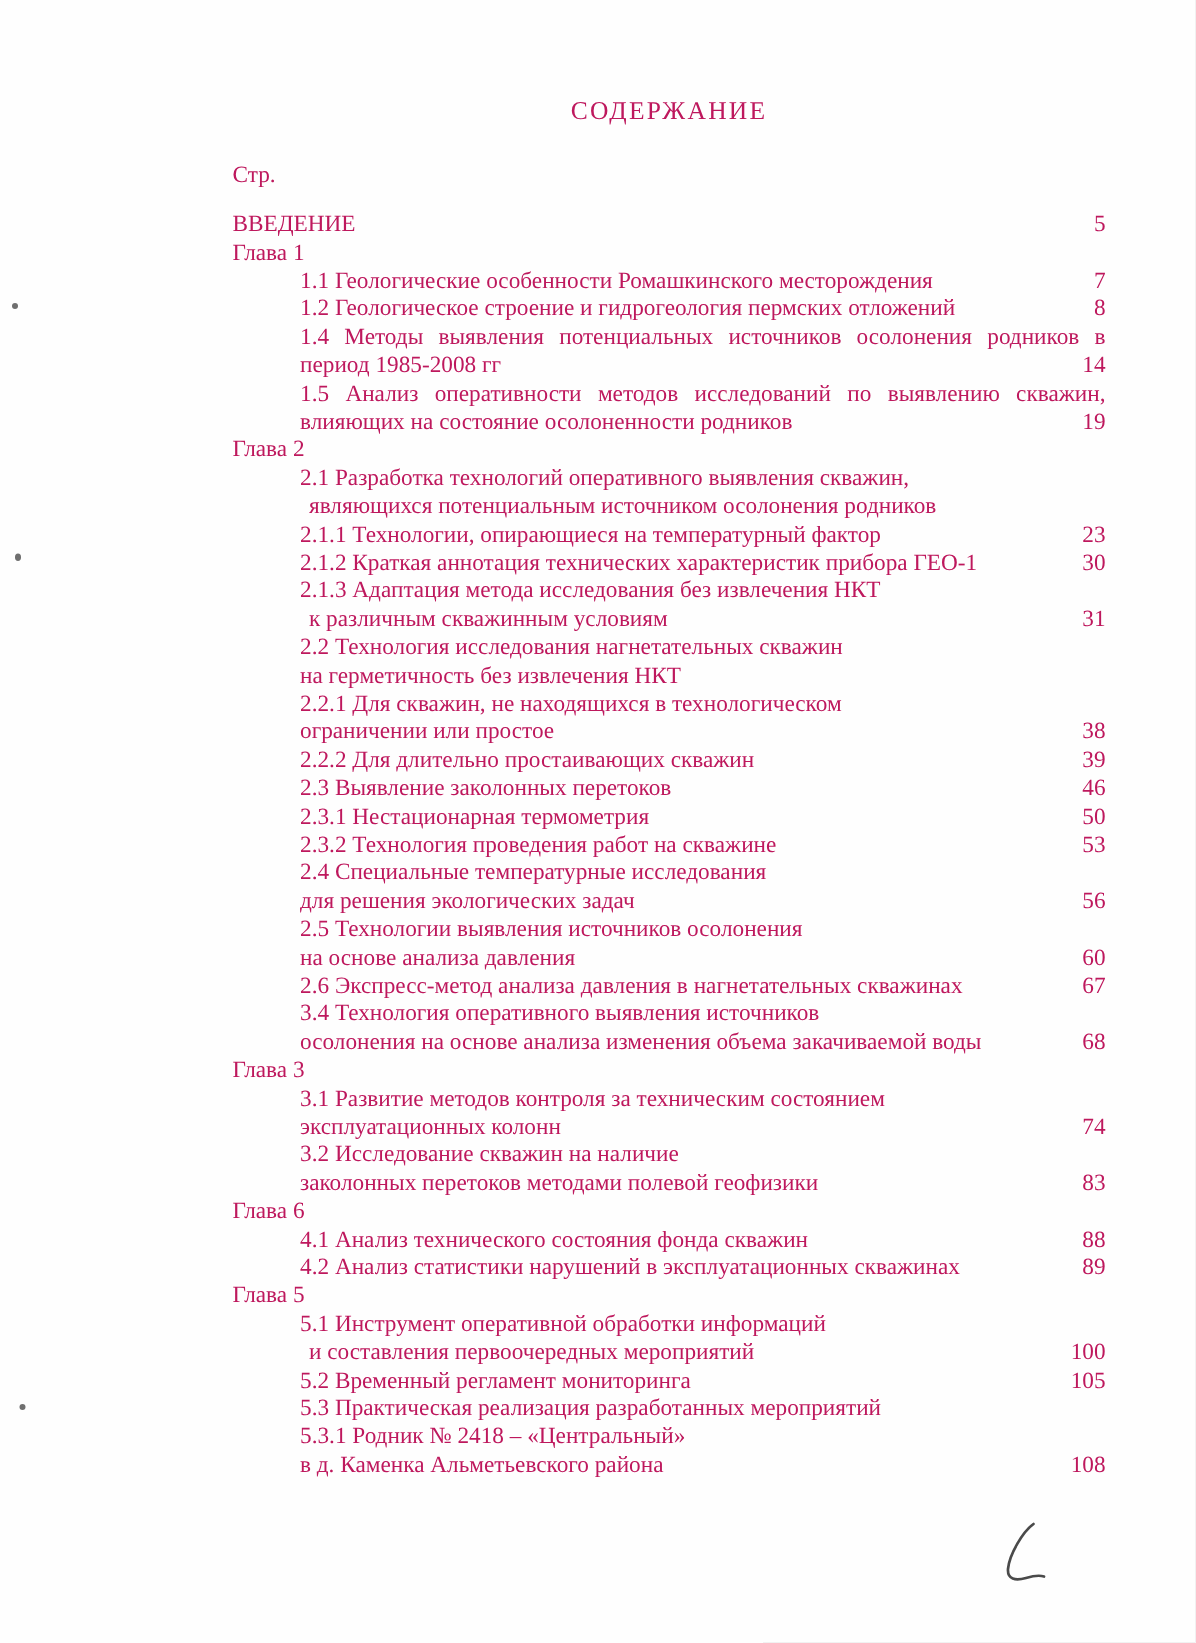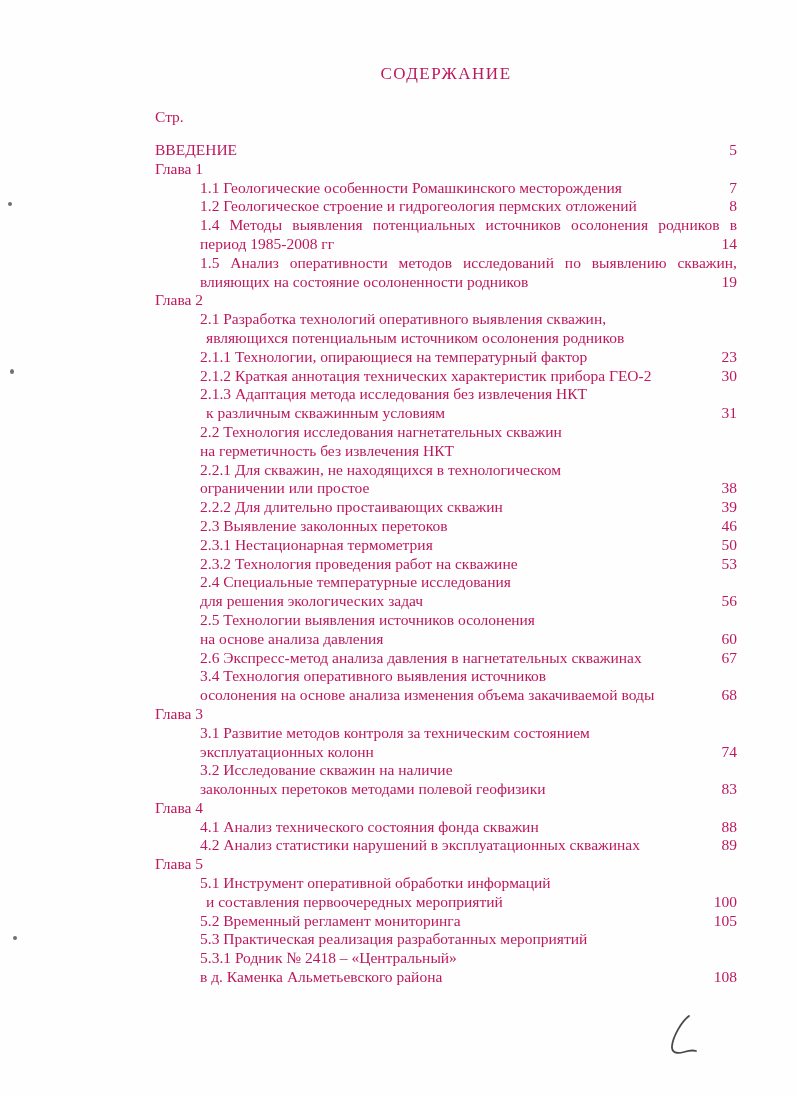--- a/index.html
+++ b/index.html
@@ -140,21 +140,21 @@
     <span class="toc-text indent-2">являющихся потенциальным источником осолонения родников</span>
     <span class="toc-page"></span>
   </div>
 
   <div class="toc-line">
     <span class="toc-text indent-1">2.1.1 Технологии, опирающиеся на температурный фактор</span>
     <span class="toc-page">23</span>
   </div>
 
   <div class="toc-line">
-    <span class="toc-text indent-1">2.1.2 Краткая аннотация технических характеристик прибора ГЕО-2</span>
+    <span class="toc-text indent-1">2.1.2 Краткая аннотация технических характеристик прибора ГЕО-1</span>
     <span class="toc-page">30</span>
   </div>
 
   <div class="toc-line">
     <span class="toc-text indent-1">2.1.3 Адаптация метода исследования без извлечения НКТ</span>
     <span class="toc-page"></span>
   </div>
 
   <div class="toc-line">
     <span class="toc-text indent-2">к различным скважинным условиям</span>
@@ -255,21 +255,21 @@
     <span class="toc-text indent-1">3.2 Исследование скважин на наличие</span>
     <span class="toc-page"></span>
   </div>
 
   <div class="toc-line">
     <span class="toc-text indent-1">заколонных перетоков методами полевой геофизики</span>
     <span class="toc-page">83</span>
   </div>
 
   <div class="toc-line">
-    <span class="toc-text indent-0">Глава 4</span>
+    <span class="toc-text indent-0">Глава 6</span>
     <span class="toc-page"></span>
   </div>
 
   <div class="toc-line">
     <span class="toc-text indent-1">4.1 Анализ технического состояния фонда скважин</span>
     <span class="toc-page">88</span>
   </div>
 
   <div class="toc-line">
     <span class="toc-text indent-1">4.2 Анализ статистики нарушений в эксплуатационных скважинах</span>

